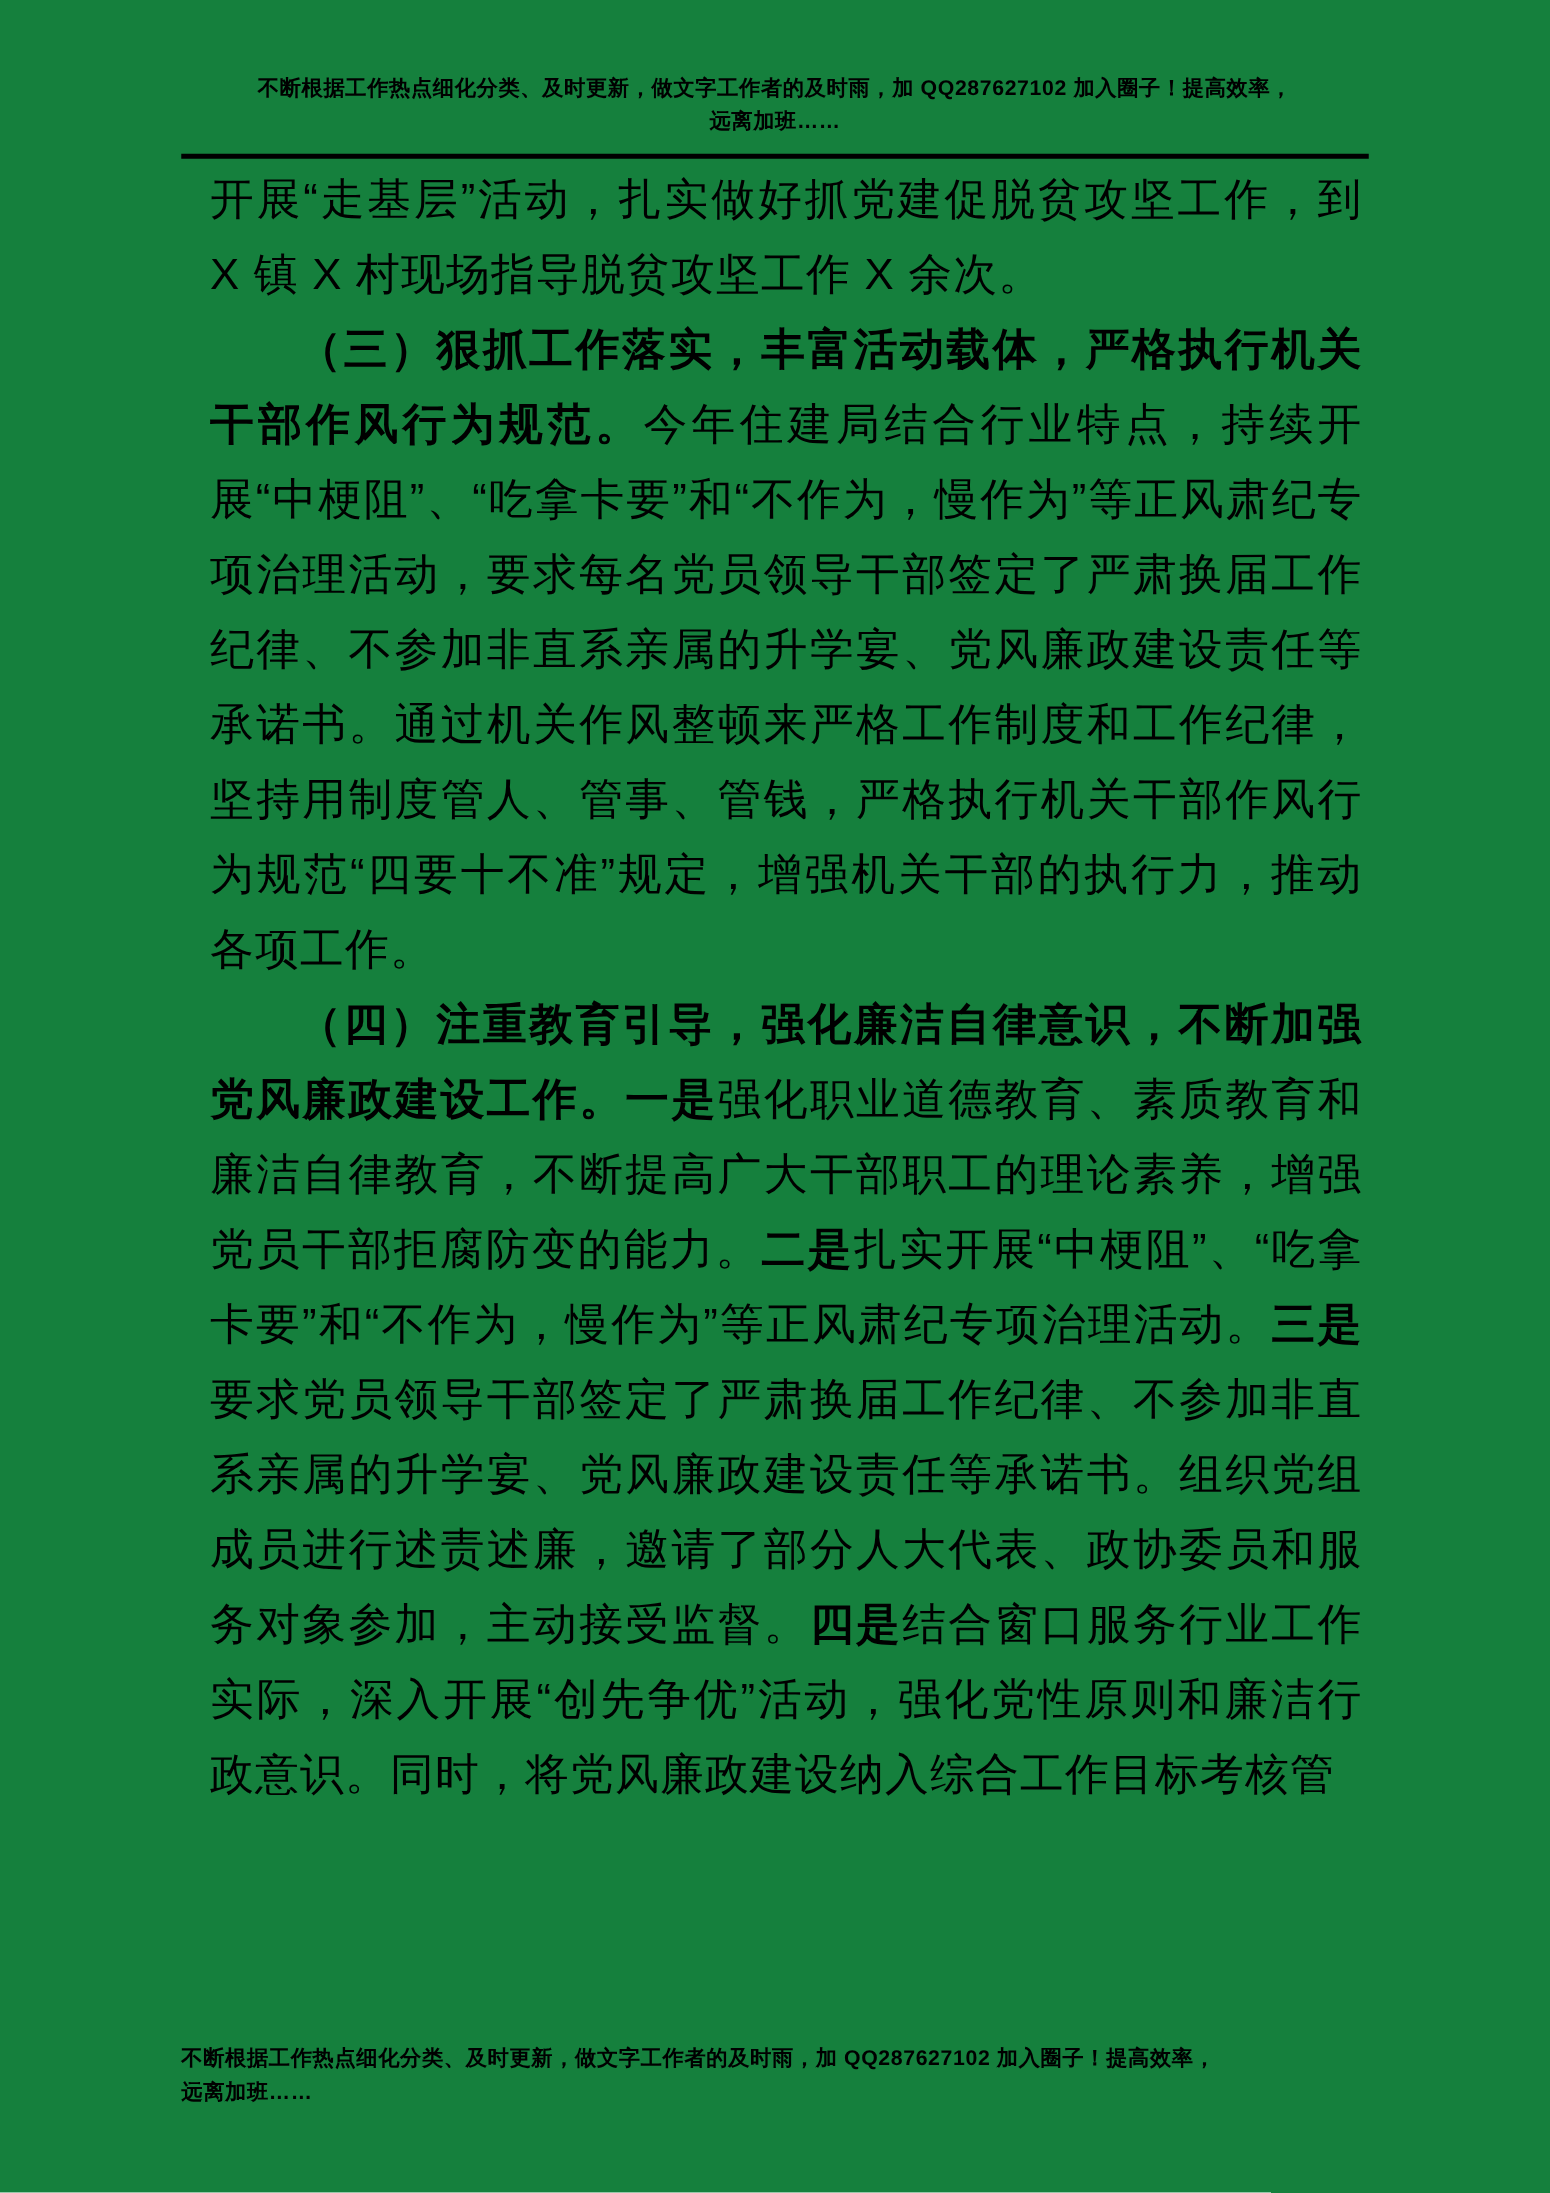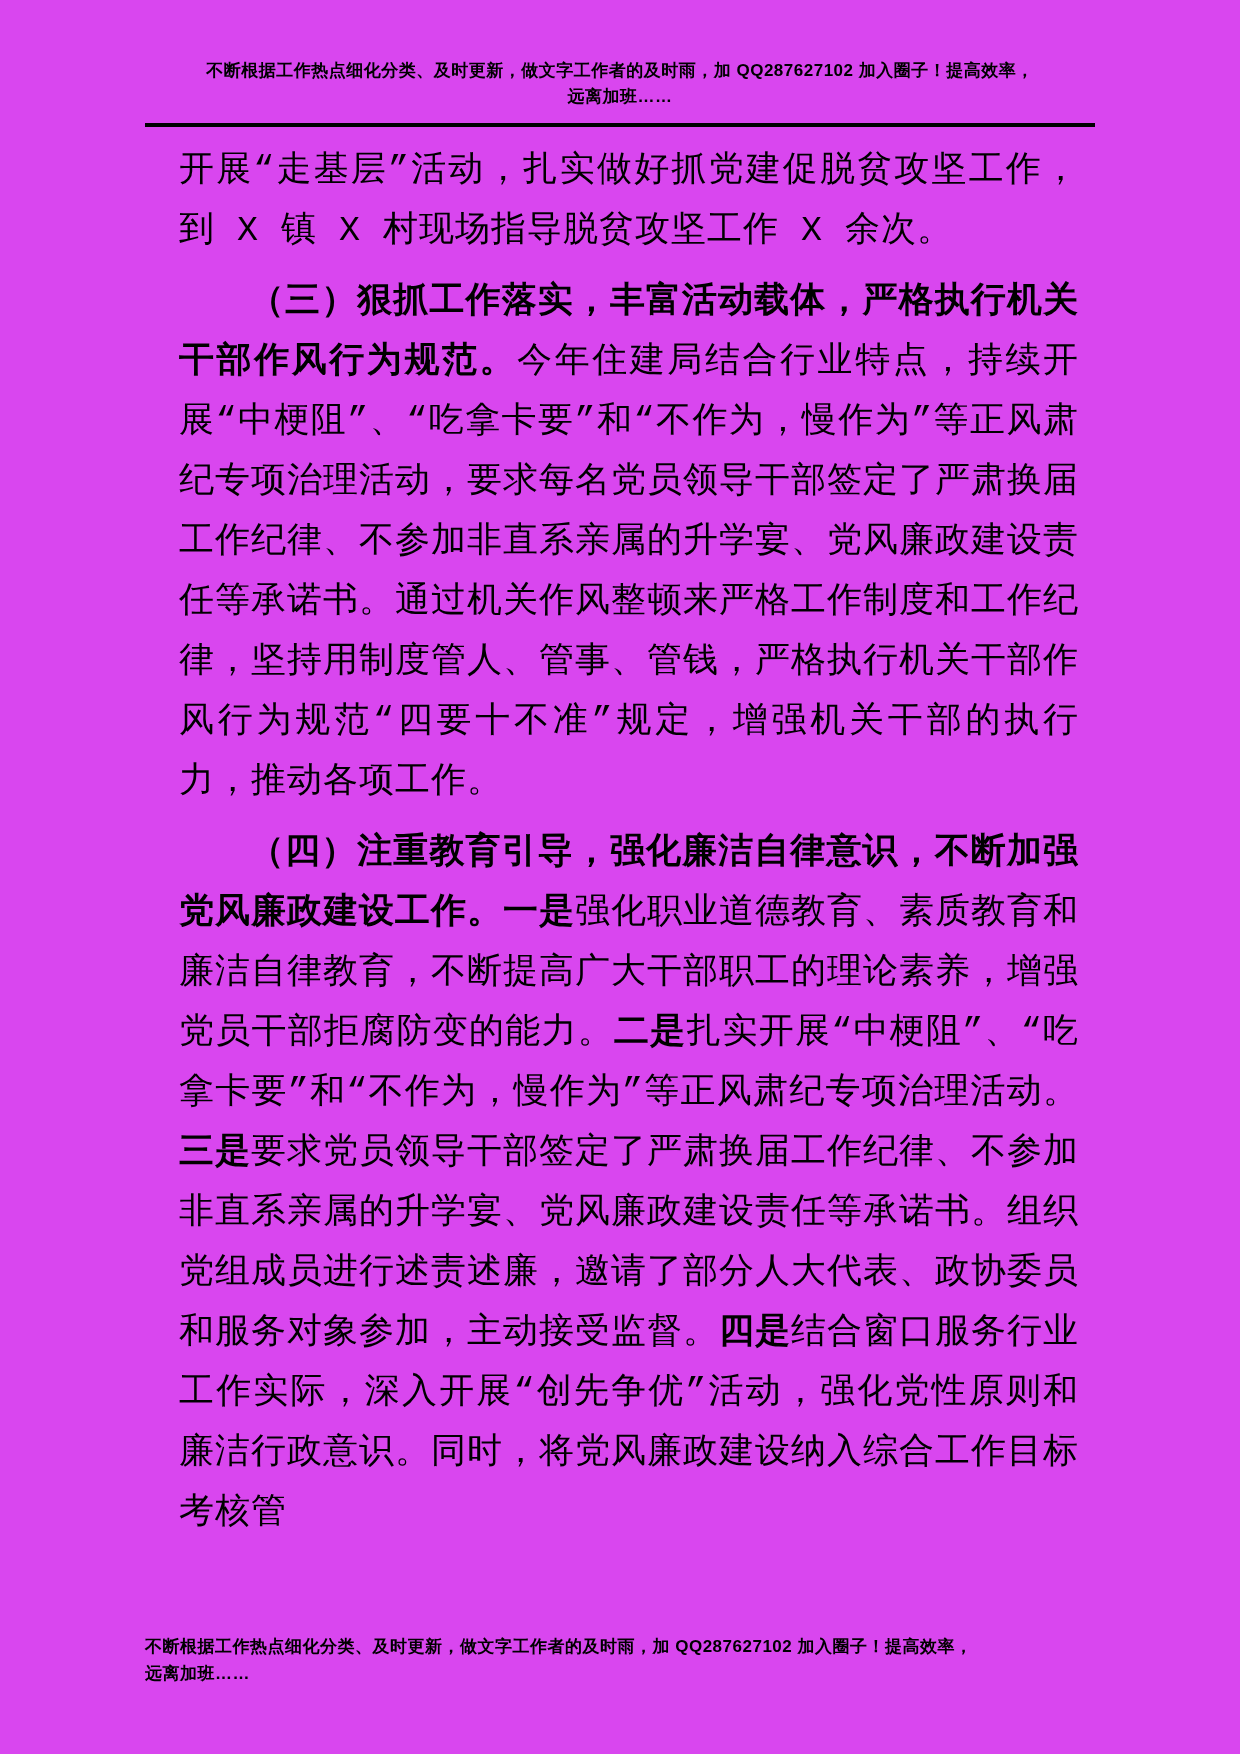--- a/index.html
+++ b/index.html
@@ -5,21 +5,21 @@
   html, body {
     margin: 0;
     padding: 0;
     background: #ffffff;
   }
   .page {
     position: relative;
     width: 1240px;
     height: 1754px;
     margin: 0 auto;
-    background: #d946ef;
+    background: #15803d;
     color: #000000;
     font-family: "Liberation Sans", "DejaVu Sans", sans-serif;
     overflow: hidden;
   }
   .page-header {
     position: absolute;
     top: 58px;
     left: 145px;
     right: 145px;
     text-align: center;
@@ -41,23 +41,22 @@
     top: 130px;
     left: 168px;
     right: 150px;
     font-size: 35px;
     line-height: 60px;
     text-align: justify;
     text-align-last: left;
     letter-spacing: 1px;
   }
   .doc-body p {
-    margin: 11px;
+    margin: 0;
     padding: 0;
-    font-family: Liberation Mono, monospace;
   }
   .para-indent {
     text-indent: 2em;
   }
   .bold {
     font-weight: 700;
   }
   .page-footer {
     position: absolute;
     top: 1633px;

